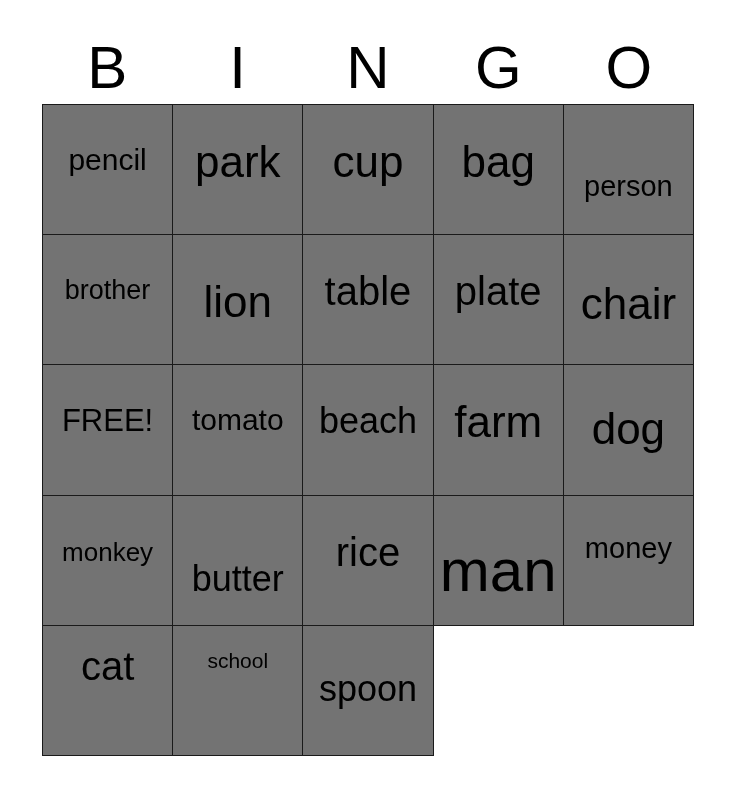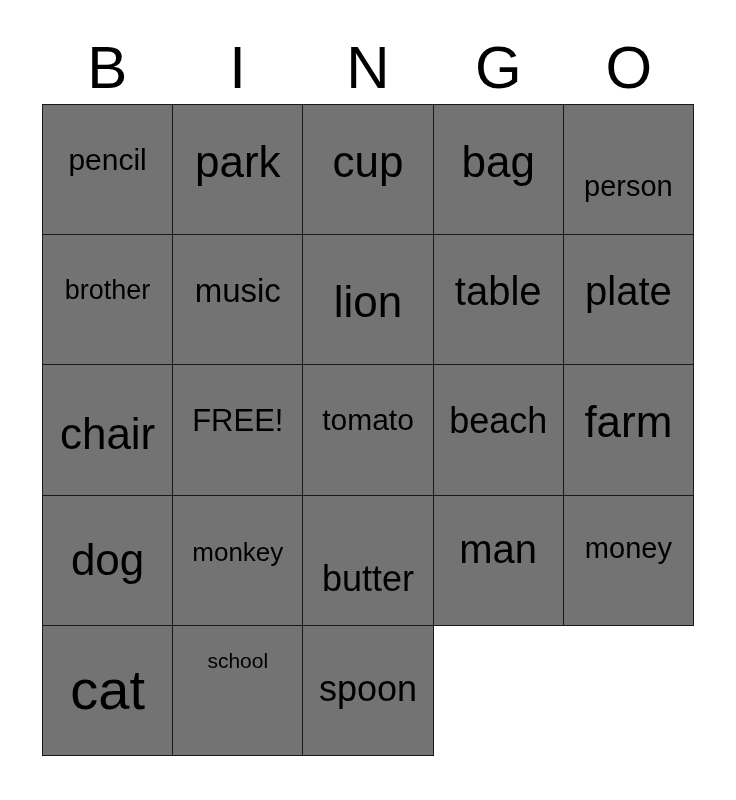--- a/index.html
+++ b/index.html
@@ -92,23 +92,20 @@
       <div class="cell">
         <span class="cell-text" style="font-size: 44px; top: 35px;">bag</span>
       </div>
       <div class="cell">
         <span class="cell-text" style="font-size: 29px; top: 41px; margin-top: 26px;">person</span>
       </div>
       <div class="cell">
         <span class="cell-text" style="font-size: 27px; top: 42px;">brother</span>
       </div>
       <div class="cell">
-        <span class="cell-text" style="font-size: 33px; top: 39px;">music</span>
-      </div>
-      <div class="cell">
         <span class="cell-text" style="font-size: 44px; top: 35px; margin-top: 10px;">lion</span>
       </div>
       <div class="cell">
         <span class="cell-text" style="font-size: 40px; top: 36px;">table</span>
       </div>
       <div class="cell">
         <span class="cell-text" style="font-size: 40px; top: 36px;">plate</span>
       </div>
       <div class="cell">
         <span class="cell-text" style="font-size: 44px; top: 35px; margin-top: 12px;">chair</span>
@@ -128,27 +125,30 @@
       <div class="cell">
         <span class="cell-text" style="font-size: 44px; top: 42px;">dog</span>
       </div>
       <div class="cell">
         <span class="cell-text" style="font-size: 26px; top: 43px;">monkey</span>
       </div>
       <div class="cell">
         <span class="cell-text" style="font-size: 36px; top: 38px; margin-top: 27px;">butter</span>
       </div>
       <div class="cell">
-        <span class="cell-text" style="font-size: 40px; top: 33px;">man</span>
+        <span class="cell-text" style="font-size: 40px; top: 36px;">rice</span>
+      </div>
+      <div class="cell">
+        <span class="cell-text" style="font-size: 60px; top: 45px;">man</span>
       </div>
       <div class="cell">
         <span class="cell-text" style="font-size: 29px; top: 38px;">money</span>
       </div>
       <div class="cell">
-        <span class="cell-text" style="font-size: 56px; top: 36px;">cat</span>
+        <span class="cell-text" style="font-size: 40px; top: 20px;">cat</span>
       </div>
       <div class="cell">
         <span class="cell-text" style="font-size: 21px; top: 24px;">school</span>
       </div>
       <div class="cell">
         <span class="cell-text" style="font-size: 36px; top: 45px;">spoon</span>
       </div>
     </div>
 
 </div>

